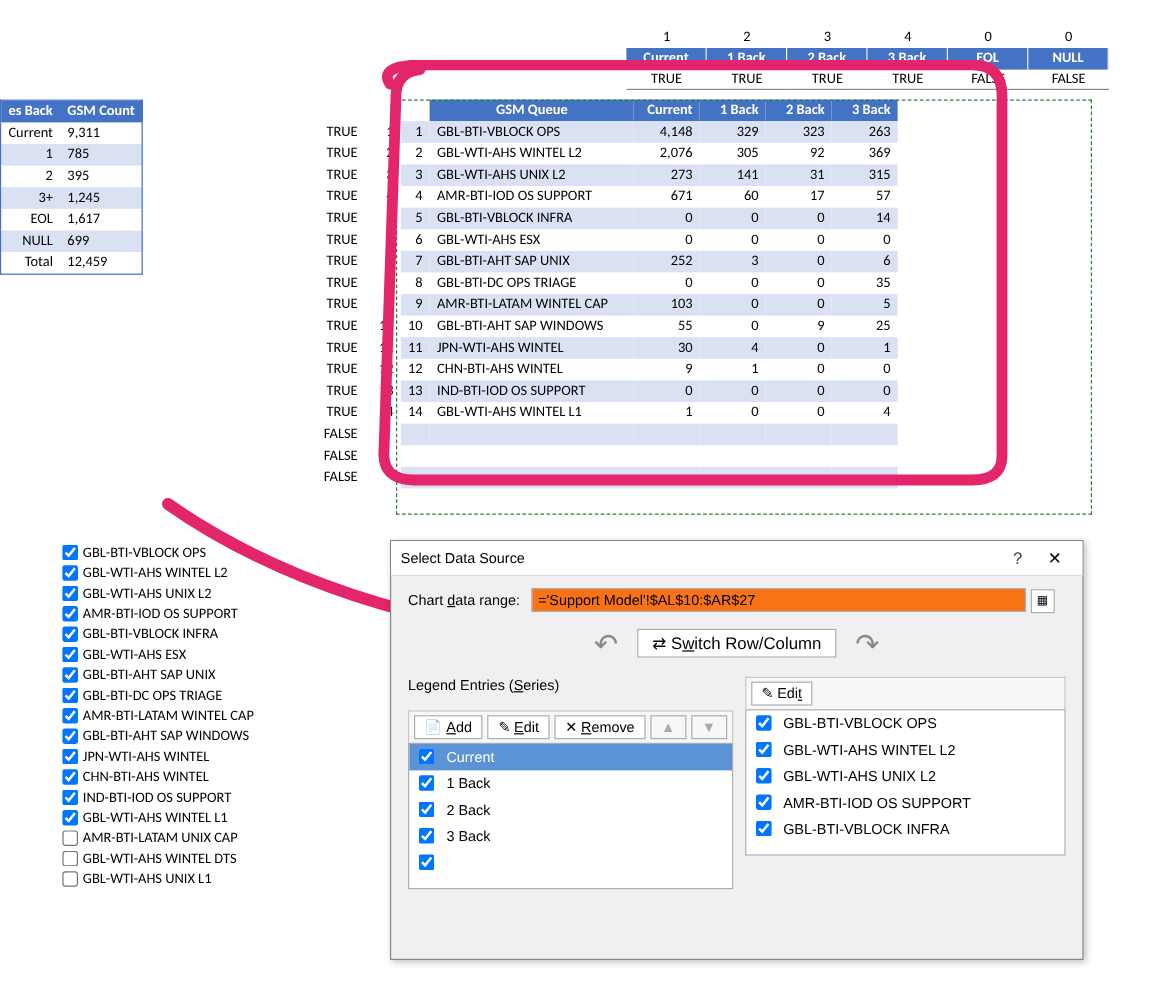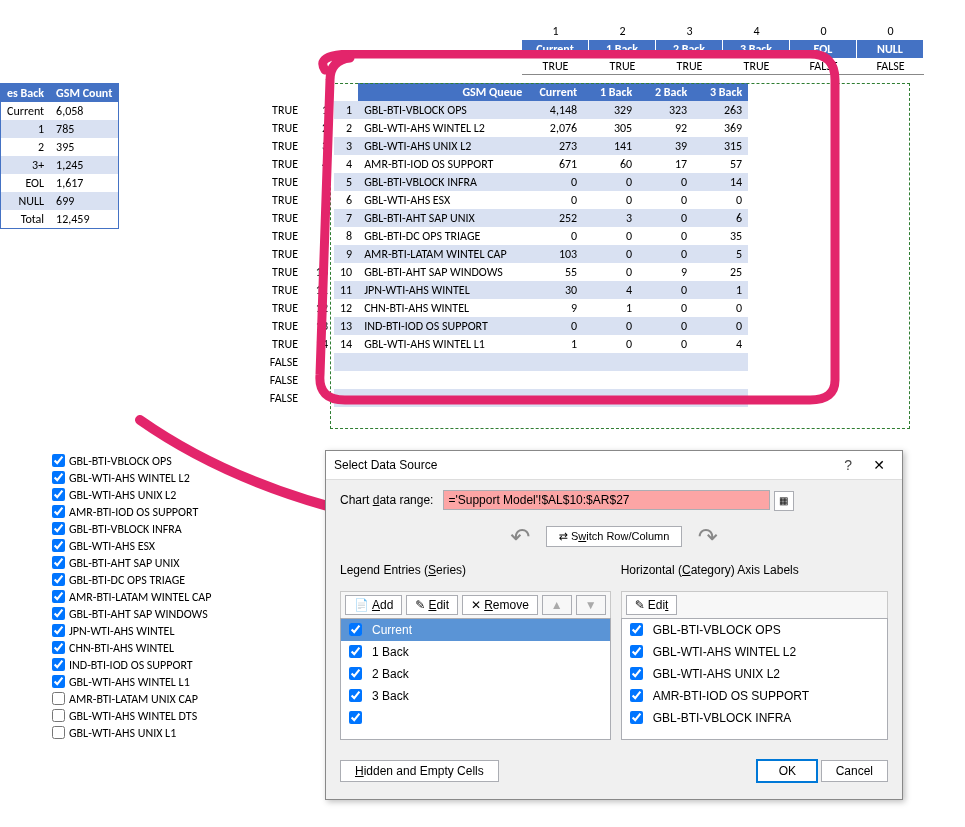--- a/index.html
+++ b/index.html
@@ -158,24 +158,24 @@
   }
   .dlg-title .q { font-size: 14px; color: #444; margin-right: 12px; }
   .dlg-close {
     width: 30px; height: 20px;
     display:flex; align-items:center; justify-content:center;
     font-size: 14px;
   }
   .dlg-body { padding: 10px 14px; }
   .rangebox {
     display: inline-block;
-    background: #fca5a5;
+    background: #f97316;
     border: 1px solid #ABADB3;
     padding: 2px 4px;
-    width: 327px;
+    width: 412px;
   }
   .rangebtn {
     display:inline-block;
     width:20px; height:20px;
     border:1px solid #ABADB3;
     background:#fff;
     vertical-align: middle;
     text-align:center;
     font-size:10px;
     line-height:18px;
@@ -189,21 +189,21 @@
     display:inline-block;
     font-size: 24px;
     color:#888;
     margin: 0 12px;
     vertical-align: middle;
   }
   .switch button {
     background:#fff;
     border:1px solid #ABADB3;
     padding:3px 12px;
-    font-size:11px;
+    font-size:14px;
   }
   .panels { display:flex; gap:10px; }
   .panel { flex:1; }
   .panel-hdr { margin-bottom:14px; }
   .panel-tools {
     background:#F7F7F7;
     border:1px solid #C8C8C8;
     border-bottom:none;
     padding:3px 4px;
     display:flex;
@@ -283,21 +283,21 @@
 <table class="sumtbl">
   <tbody>
       <tr>
     <th>es Back</th>
     <th>GSM Count</th>
   </tr>
   </tbody>
     <tbody id="sumbody">
       <tr>
         <td class="lbl">Current</td>
-        <td class="val">6,058</td>
+        <td class="val">9,311</td>
       </tr>
       <tr>
         <td class="lbl">1</td>
         <td class="val">785</td>
       </tr>
       <tr>
         <td class="lbl">2</td>
         <td class="val">395</td>
       </tr>
       <tr>
@@ -318,21 +318,21 @@
       </tr>
     </tbody>
 </table>
 
 <table class="maintbl">
   <thead>
     <tr>
       <th class="blank pre"></th>
       <th class="blank pre2"></th>
       <th class="blank pre3"></th>
-      <th class="name" style="text-align:right">GSM Queue</th>
+      <th class="name" style="text-align:center">GSM Queue</th>
       <th class="num">Current</th>
       <th class="num">1 Back</th>
       <th class="num">2 Back</th>
       <th class="num">3 Back</th>
     </tr>
   </thead>
   <tbody id="mainbody">
       <tr>
         <td class="pre">TRUE</td>
         <td class="pre2">1</td>
@@ -353,21 +353,21 @@
         <td class="num z">92</td>
         <td class="num z">369</td>
       </tr>
       <tr>
         <td class="pre">TRUE</td>
         <td class="pre2">3</td>
         <td class="pre3 z">3</td>
         <td class="name z">GBL-WTI-AHS UNIX L2</td>
         <td class="num z">273</td>
         <td class="num z">141</td>
-        <td class="num z">39</td>
+        <td class="num z">31</td>
         <td class="num z">315</td>
       </tr>
       <tr>
         <td class="pre">TRUE</td>
         <td class="pre2">4</td>
         <td class="pre3 z">4</td>
         <td class="name z">AMR-BTI-IOD OS SUPPORT</td>
         <td class="num z">671</td>
         <td class="num z">60</td>
         <td class="num z">17</td>
@@ -647,21 +647,20 @@
               <input type="checkbox" checked="" style="">
               <span>3 Back</span>
             </div>
             <div class="listrow">
               <input type="checkbox" checked="" style="">
               <span><blank series=""></blank></span>
             </div>
           </div>
       </div>
       <div class="panel">
-        <div class="panel-hdr">Horizontal (<span class="u">C</span>ategory) Axis Labels</div>
         <div class="panel-tools">
           <div class="tbtn">
               <span>✎</span>
               <span>Edi<span class="u">t</span></span>
             </div>
         </div>
         <div class="listbox" id="catlist">
             <div class="listrow">
               <input type="checkbox" checked="" style="">
               <span>GBL-BTI-VBLOCK OPS</span>
@@ -679,20 +678,13 @@
               <span>AMR-BTI-IOD OS SUPPORT</span>
             </div>
             <div class="listrow">
               <input type="checkbox" checked="" style="">
               <span>GBL-BTI-VBLOCK INFRA</span>
             </div>
           </div>
       </div>
     </div>
   </div>
-  <div class="dlg-foot">
-    <button class="btn"><span class="u">H</span>idden and Empty Cells</button>
-    <div>
-      <button class="btn primary">OK</button>
-      <button class="btn">Cancel</button>
-    </div>
-  </div>
 </div>
 
 </body></html>

